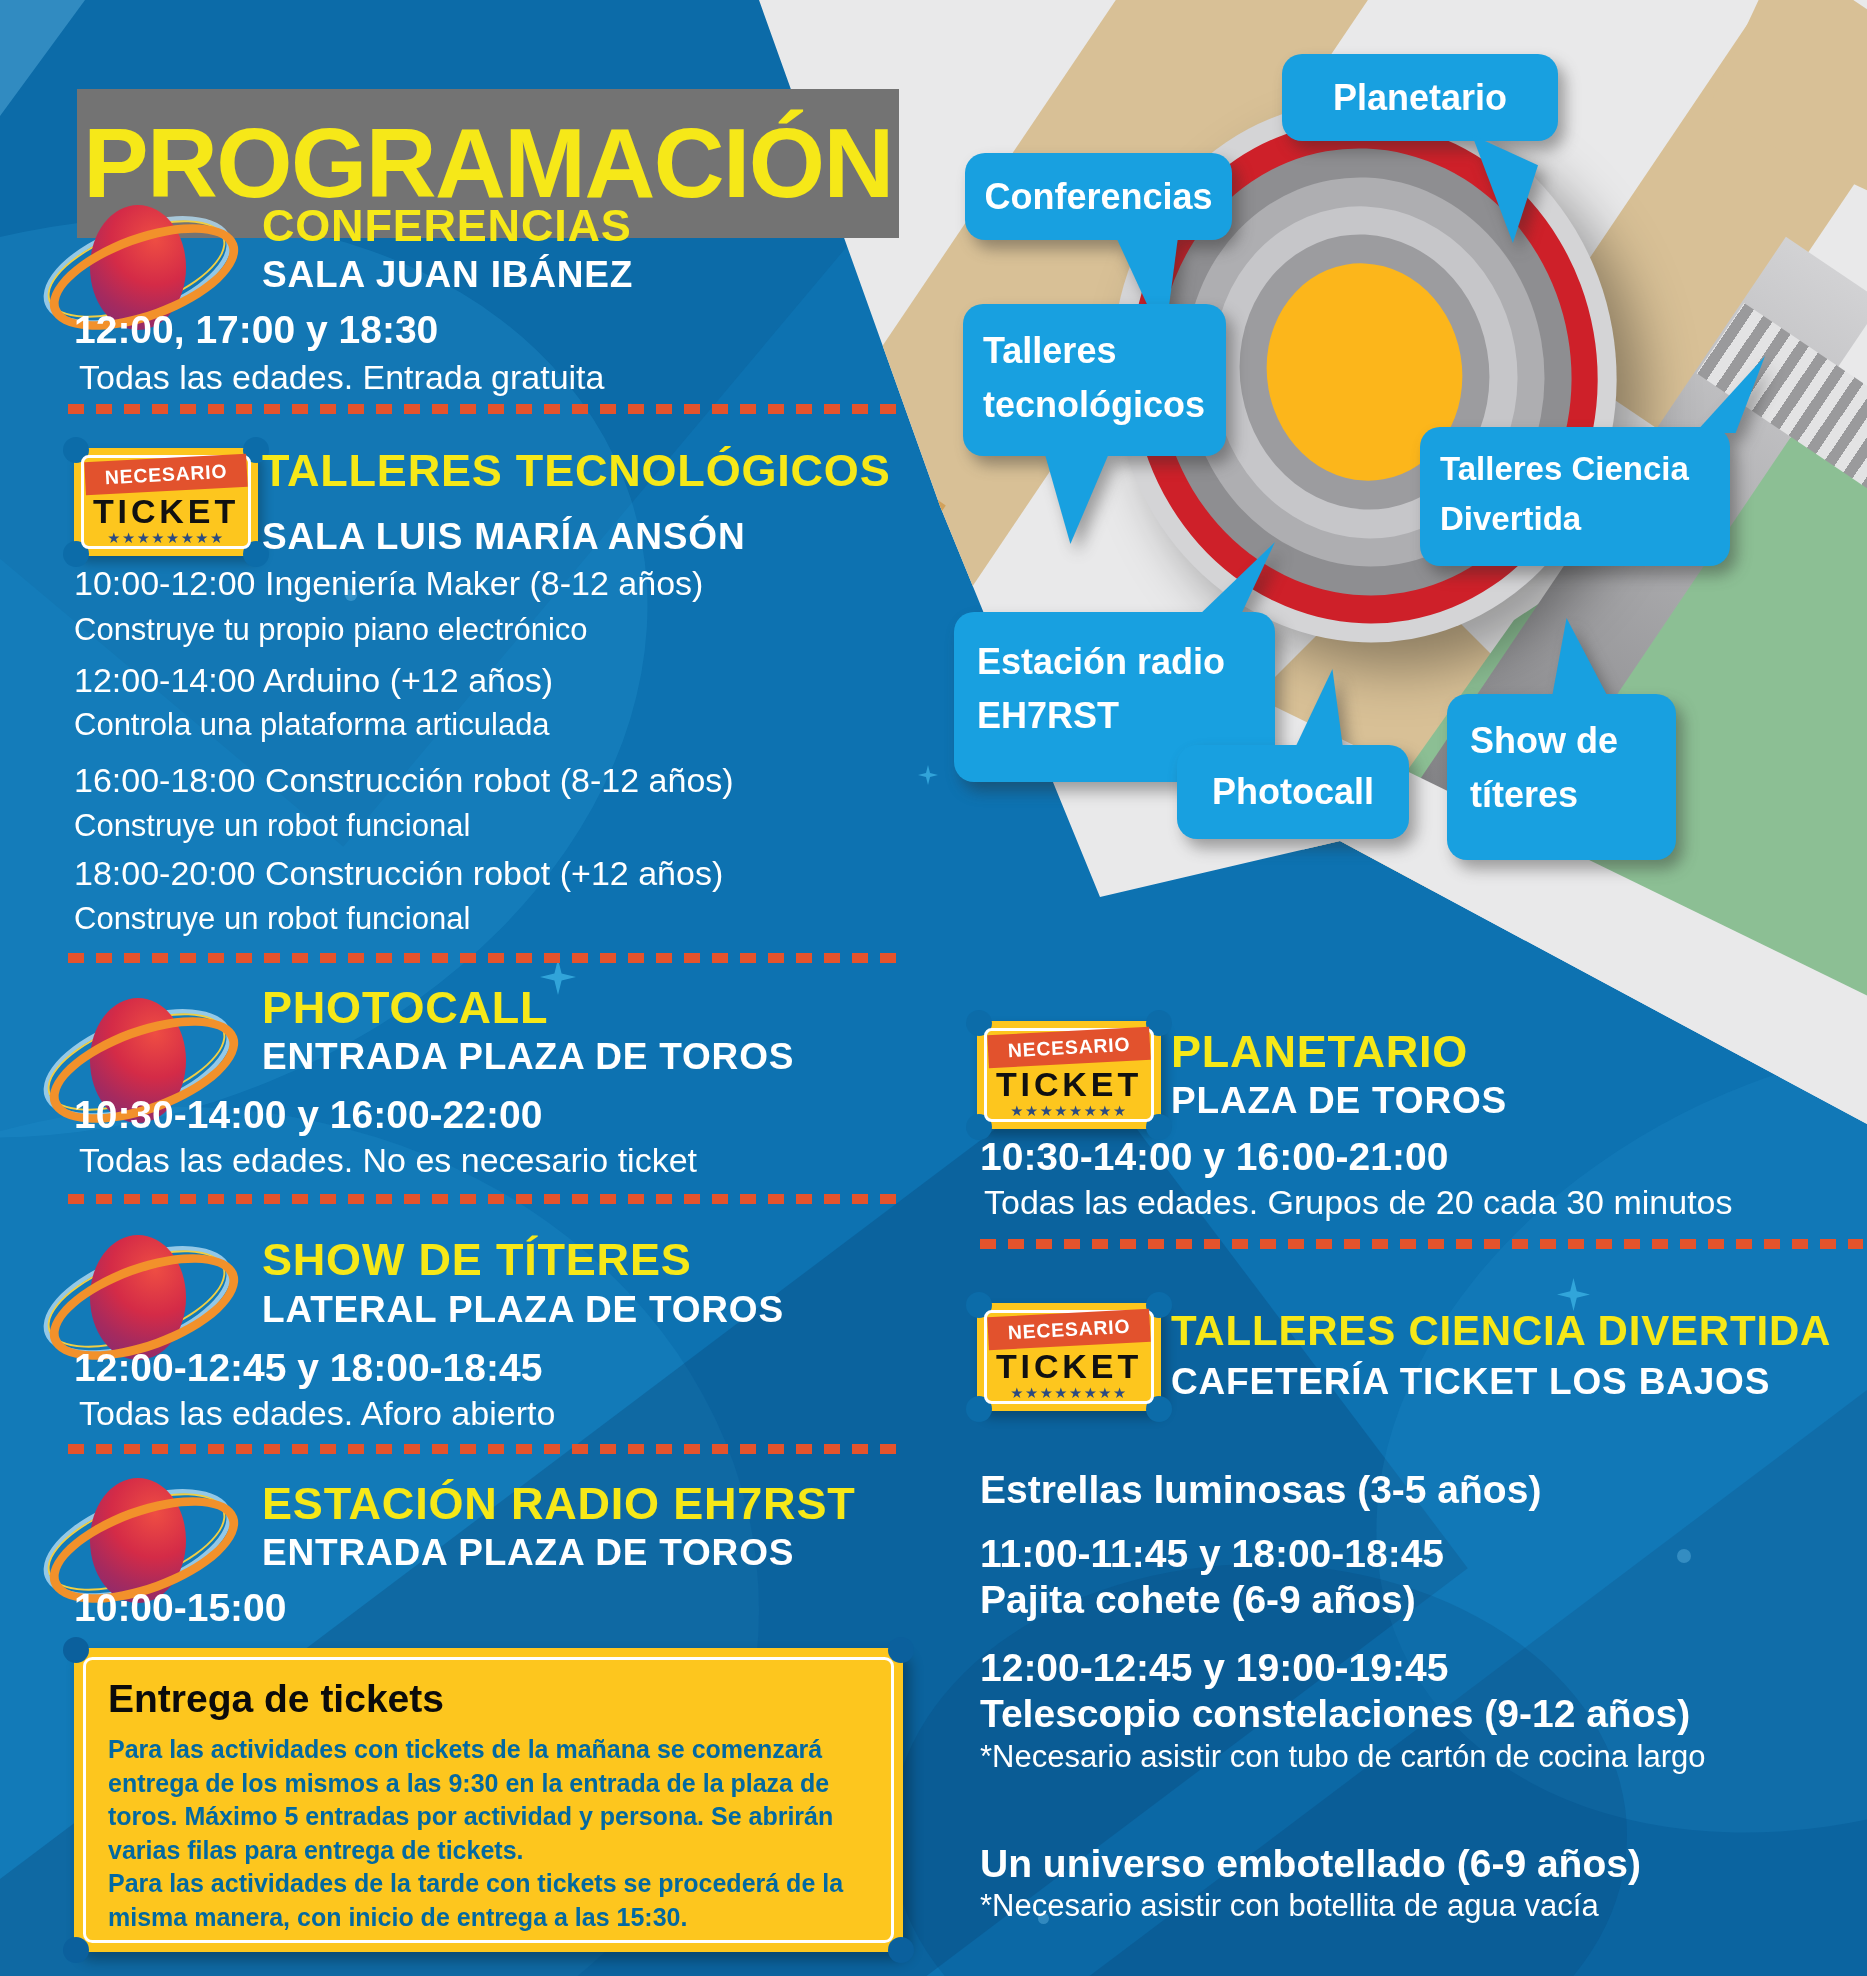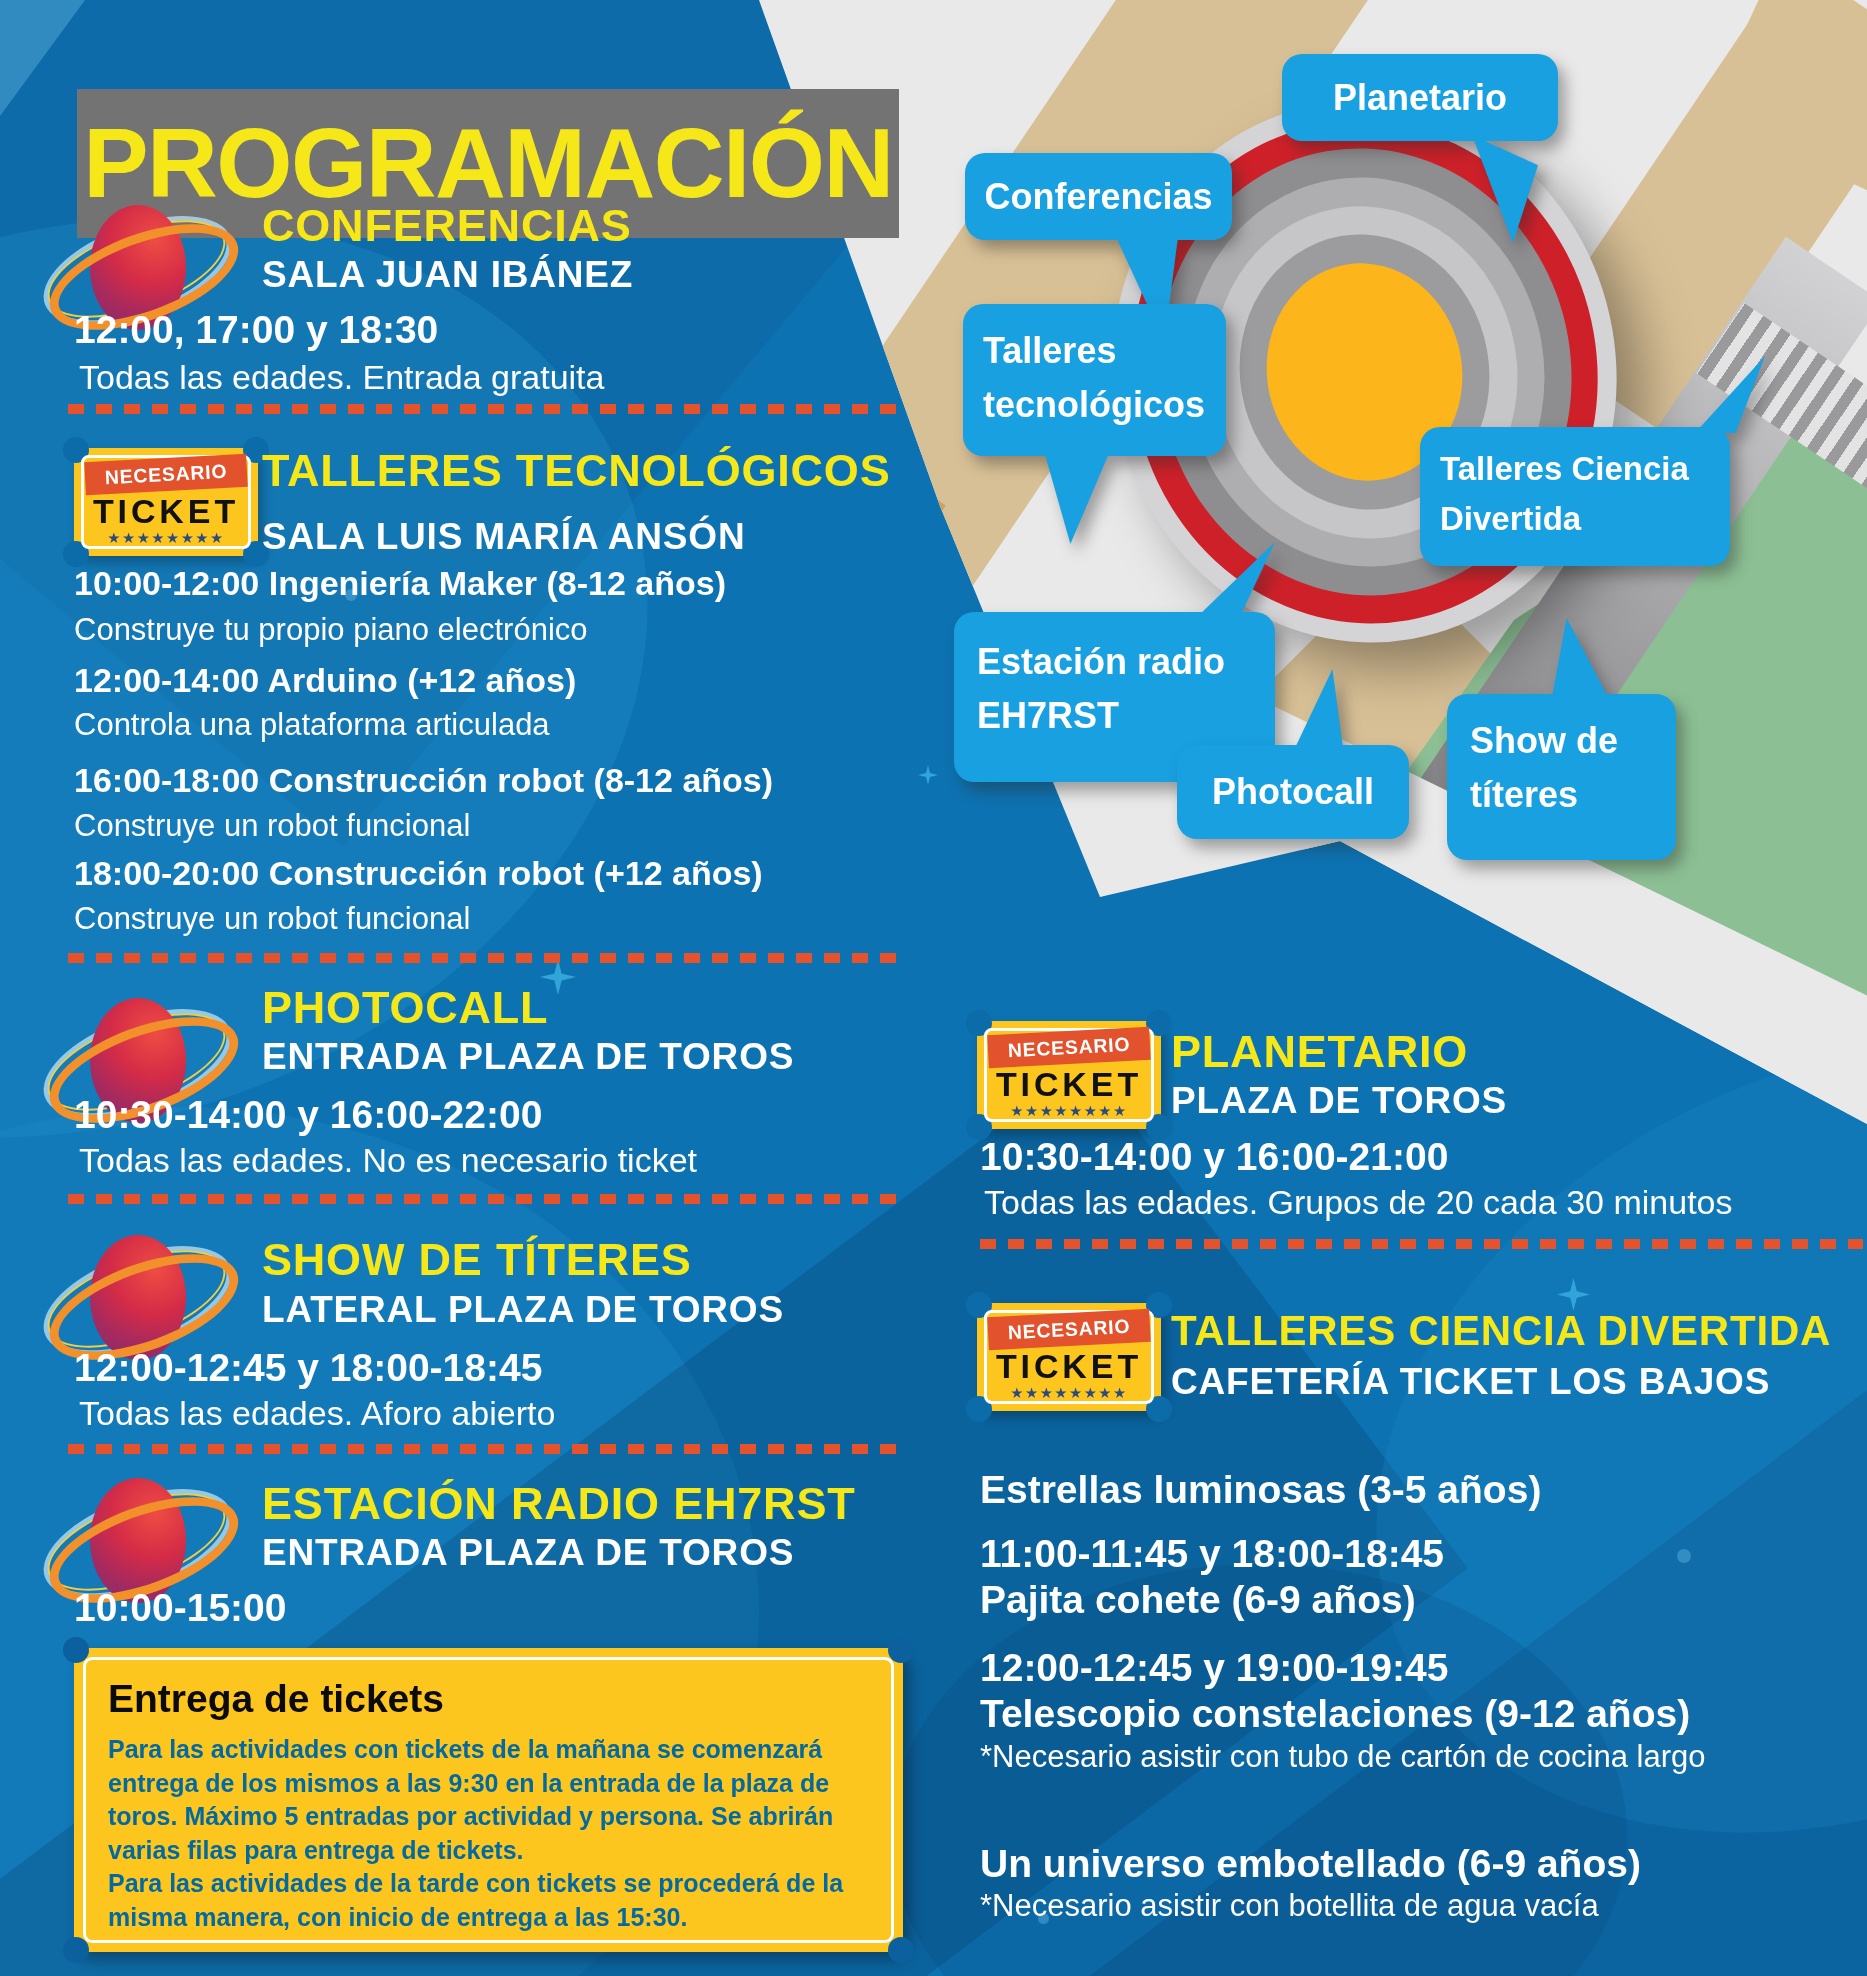--- a/index.html
+++ b/index.html
@@ -14,21 +14,21 @@
     clip-path:polygon(50% 0%,60% 40%,100% 50%,60% 60%,50% 100%,40% 60%,0% 50%,40% 40%);}
   .dot{position:absolute;border-radius:50%;background:rgba(120,200,240,.35);}
   
   .dash{position:absolute;height:10px;
     background:repeating-linear-gradient(90deg,#e4532c 0 16.3px,transparent 16.3px 28px);}
   
   .sec-heading{position:absolute;color:#f6e818;font-weight:800;font-size:45px;letter-spacing:0.8px;white-space:nowrap;}
   .sec-sub{position:absolute;color:#ffffff;font-weight:800;font-size:37px;letter-spacing:0.8px;white-space:nowrap;}
   .time-line{position:absolute;color:#ffffff;font-weight:800;font-size:39px;white-space:nowrap;}
   .note-line{position:absolute;color:#ffffff;font-weight:400;font-size:34px;white-space:nowrap;}
-  .item-title{position:absolute;color:#ffffff;font-weight:700;font-size:34px;white-space:nowrap;}
+  .item-title{position:absolute;color:#ffffff;font-weight:400;font-size:34px;white-space:nowrap;}
   .item-desc{position:absolute;color:#ffffff;font-weight:400;font-size:31px;white-space:nowrap;}
   .r-time{position:absolute;color:#ffffff;font-weight:800;font-size:39px;white-space:nowrap;}
   .r-title{position:absolute;color:#ffffff;font-weight:800;font-size:39px;white-space:nowrap;}
   .r-note{position:absolute;color:#ffffff;font-weight:400;font-size:31px;white-space:nowrap;}
   
   .title-band{position:absolute;left:77px;top:89px;width:822px;height:149px;background:#737373;
     display:flex;align-items:center;justify-content:center;}
   .title-band span{color:#f6e818;font-weight:800;font-size:98px;letter-spacing:-1.5px;white-space:nowrap;}
   
   .planet{position:absolute;width:201px;height:139px;}

